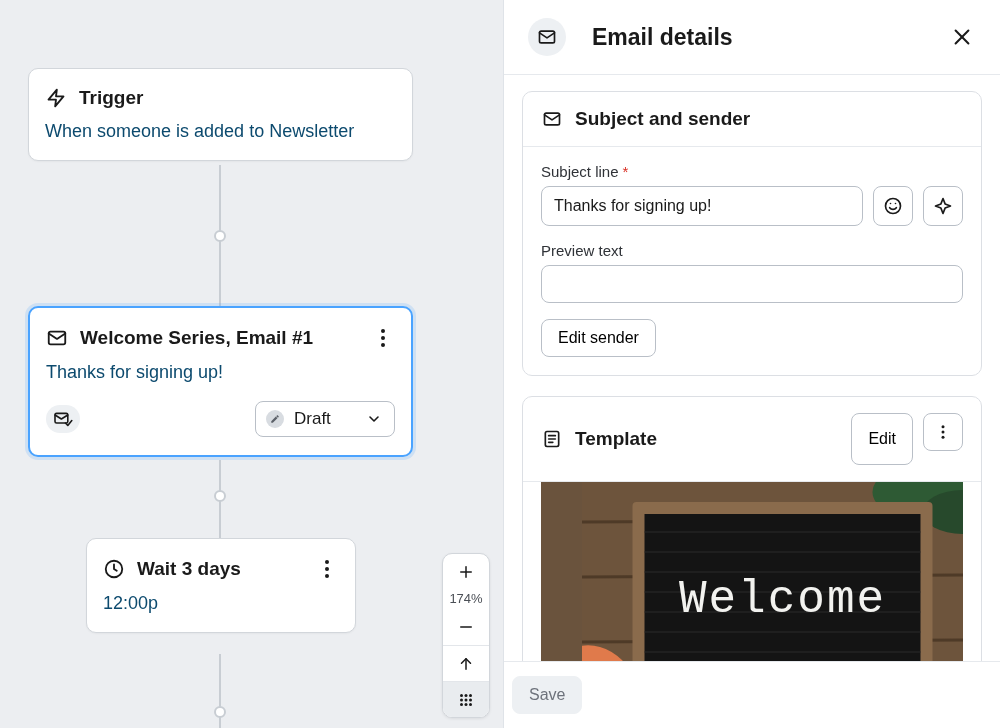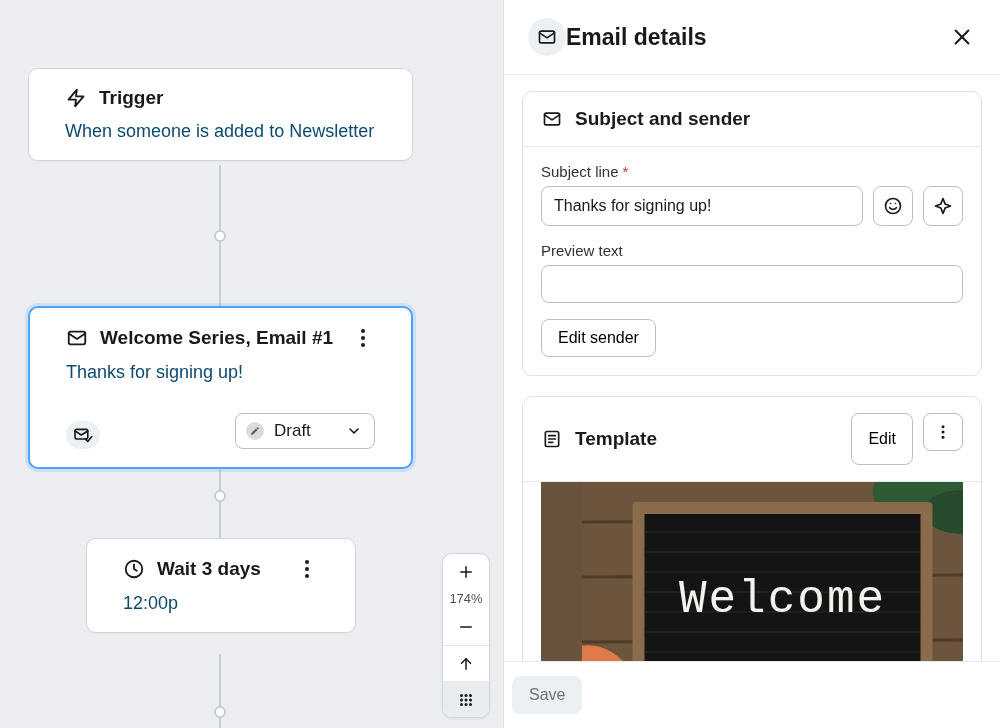--- a/index.html
+++ b/index.html
@@ -40,21 +40,21 @@
   .d1 { top: 230px; }
   .d2 { top: 490px; }
   .d3 { top: 706px; }
 
   .node {
     position: absolute;
     background: #fff;
     border: 1px solid #d2d6db;
     border-radius: 10px;
     box-shadow: 0 1px 2px rgba(0,0,0,0.04);
-    padding: 18px 36px;
+    padding: 18px 16px;
   }
   .node-trigger { left: 28px; top: 68px; width: 385px; }
   .node-email   { left: 28px; top: 306px; width: 385px; border: 2px solid #4aa3ff; box-shadow: 0 0 0 3px rgba(74,163,255,0.18); }
   .node-wait    { left: 86px; top: 538px; width: 270px; }
 
   .node-head {
     display: flex; align-items: center; gap: 12px; margin-bottom: 12px;
   }
   .node-head .title { font-weight: 700; font-size: 19px; }
   .node-head .icon-box { width: 22px; height: 22px; display:flex; align-items:center; justify-content:center; }
@@ -62,21 +62,21 @@
 
   .more-dots {
     margin-left: auto;
     width: 24px; height: 24px;
     display: flex; flex-direction: column; justify-content: center; align-items: center; gap: 3px;
     cursor: pointer;
   }
   .more-dots span { width: 4px; height: 4px; background:#1a1a1a; border-radius:50%; }
 
   .email-footer {
-    display: flex; align-items: flex-end; justify-content: space-between; margin-top: 30px;
+    display: flex; align-items: center; justify-content: space-between; margin-top: 18px;
   }
   .mini-icon {
     width: 34px; height: 28px; border-radius: 14px; background:#edf0f3;
     display:flex; align-items:center; justify-content:center;
   }
   .draft-pill {
     display: flex; align-items: center; gap: 10px;
     border: 1.5px solid #b9bfc7; border-radius: 8px; padding: 7px 12px 7px 10px;
     font-size: 17px; cursor: pointer;
     min-width: 140px;
@@ -102,21 +102,21 @@
     border-radius: 0 0 9px 9px;
   }
 
   
   .panel {
     position:absolute; left: 503px; top:0; width: 497px; height: 728px;
     background:#fff; border-left:1px solid #dfe3e8;
     display:flex; flex-direction:column;
   }
   .panel-head {
-    display:flex; align-items:center; gap:0;
+    display:flex; align-items:center; gap:26px;
     padding: 18px 24px 18px 24px;
     border-bottom:1px solid #e6e9ed;
   }
   .panel-head .round {
     width:38px; height:38px; border-radius:50%; background:#edf0f3;
     display:flex; align-items:center; justify-content:center;
   }
   .panel-head h1 { font-size: 23px; font-weight:700; }
   .panel-head .close {
     margin-left:auto; width:28px; height:28px; cursor:pointer;

